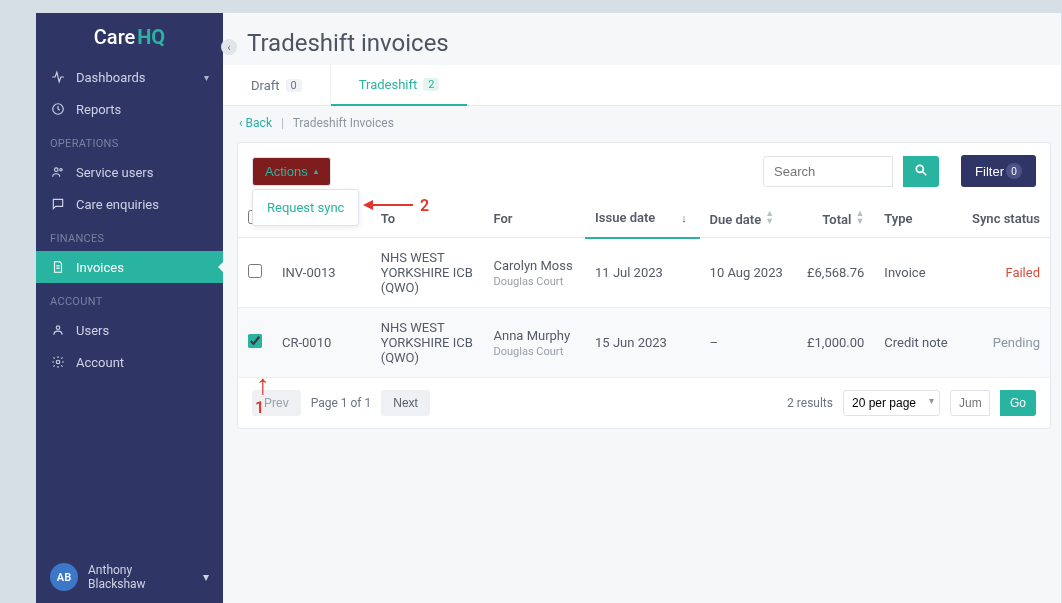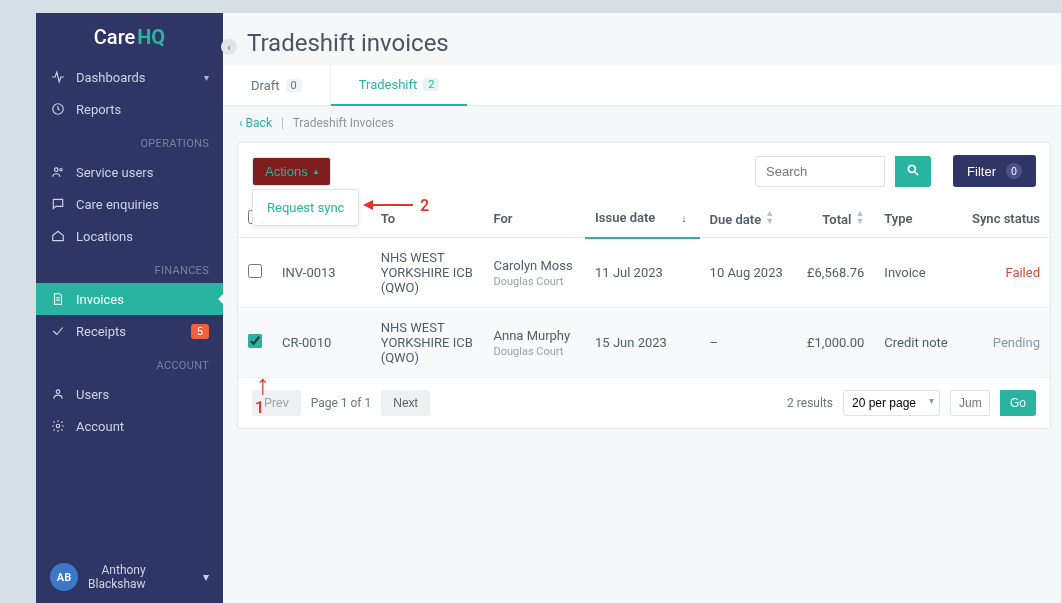--- a/index.html
+++ b/index.html
@@ -1,21 +1,21 @@
 <!DOCTYPE html>
 <html><head>
 <meta charset="utf-8">
 <style>
   * { box-sizing: border-box; margin: 0; padding: 0; }
   body { font-family: -apple-system, BlinkMacSystemFont, "Segoe UI", Roboto, Arial, sans-serif; background: #d6dfe5; color: #555; font-size: 13px; width: 1062px; height: 603px; overflow: hidden; position: relative; }
 
   .viewport { position: absolute; left: 36px; top: 13px; width: 1025px; height: 590px; display: flex; background: #fff; }
 
   
-  .sidebar { width: 187px; background: #2f3565; color: #b9bdd1; display: flex; flex-direction: column; text-align: right; }
+  .sidebar { width: 187px; background: #2f3565; color: #b9bdd1; display: flex; flex-direction: column; }
   .logo-row { height: 48px; display: flex; align-items: center; justify-content: center; font-size: 20px; color:#fff; font-weight:500; }
   .logo-row .hq { color: #28b4a0; font-weight:700; margin-left:2px; }
   .nav { flex: 1; overflow: hidden; }
   .nav-section-label { font-size: 11px; color: #7c80a0; padding: 12px 14px 6px 14px; letter-spacing: .3px; }
   .nav-item { display:flex; align-items:center; gap:10px; padding: 8px 14px; font-size:13px; color:#cfd2e3; cursor:pointer; position:relative; }
   .nav-item.active { background:#28b4a0; color:#fff; }
   .nav-item.active::after { content:""; position:absolute; right:-1px; top:50%; transform:translateY(-50%); border:6px solid transparent; border-right-color:#f5f7f9; }
   .nav-item .chev { margin-left:auto; font-size:10px; opacity:.8; }
   .nav-item .badge { margin-left:auto; background:#f0623f; color:#fff; border-radius:3px; font-size:11px; padding:1px 6px; }
   .nav-icon { width:16px; height:16px; display:inline-flex; align-items:center; justify-content:center; }
@@ -40,21 +40,21 @@
   .crumbs .sep { margin:0 6px; color:#b3b8bf; }
 
   .panel { background:#fff; margin:12px 10px 0 14px; border:1px solid #e6e9ee; border-radius:3px; padding:0; position:relative; }
   .toolbar { display:flex; align-items:center; padding:12px 14px; gap:10px; }
   .actions-btn { border:1px solid #dfe3e9; border-radius:3px; padding:6px 12px; color:#28b4a0; font-size:13px; background:#7f1d1d; cursor:pointer; display:flex; align-items:center; gap:6px; }
   .actions-menu { position:absolute; left:14px; top:46px; background:#fff; border:1px solid #dfe3e9; border-radius:3px; box-shadow:0 2px 6px rgba(0,0,0,.08); padding:4px 0; z-index:5; }
   .actions-menu .mi { padding:6px 14px; font-size:13px; color:#28b4a0; cursor:pointer; white-space:nowrap; }
   .spacer { flex:1; }
   .search-input { border:1px solid #dfe3e9; border-radius:3px 0 0 3px; padding:7px 10px; font-size:13px; width:130px; }
   .search-btn { background:#28b4a0; border:none; width:36px; height:31px; border-radius:0 3px 3px 0; color:#fff; display:flex; align-items:center; justify-content:center; cursor:pointer; }
-  .filter-btn { background:#2f3565; color:#fff; border:none; border-radius:3px; padding:8px 14px; margin-left:12px; font-size:13px; display:flex; align-items:center; gap:10px; cursor:pointer; }
+  .filter-btn { background:#2f3565; color:#fff; border:none; border-radius:3px; padding:8px 14px; margin-left:12px; font-size:13px; display:flex; align-items:center; gap:2px; cursor:pointer; }
   .filter-count { background:#4c5288; border-radius:50%; width:16px; height:16px; font-size:10px; display:inline-flex; align-items:center; justify-content:center; }
 
   table { width:100%; border-collapse:collapse; font-size:13px; }
   thead th { text-align:left; font-weight:600; color:#555c67; padding:10px 10px; border-bottom:1px solid #e6e9ee; white-space:nowrap; }
   thead th.sortable { cursor:pointer; }
   thead th .arrows { font-size:9px; color:#b9bfc8; margin-left:4px; line-height:8px; display:inline-block; }
   thead th.sorted { border-bottom:2px solid #28b4a0; }
   tbody td { padding:12px 10px; border-bottom:1px solid #eef0f3; vertical-align:middle; color:#555c67; }
   tbody tr.alt { background:#f7f9fa; }
   .sub { font-size:11px; color:#9aa1ab; display:block; margin-top:2px; }
@@ -122,48 +122,31 @@
         <span>Service users</span>
       </div>
       <div class="nav-item">
         <span class="nav-icon">
             <svg width="14" height="14" viewBox="0 0 24 24" fill="none" stroke="currentColor" stroke-width="2">
               <path d="M4 4h16v12H8l-4 4z"></path>
             </svg>
           </span>
         <span>Care enquiries</span>
       </div>
-      <div class="nav-item">
-        <span class="nav-icon">
-            <svg width="14" height="14" viewBox="0 0 24 24" fill="none" stroke="currentColor" stroke-width="2">
-              <path d="M3 11l9-7 9 7v9H3z"></path>
-            </svg>
-          </span>
-        <span>Locations</span>
-      </div>
 
       <div class="nav-section-label">FINANCES</div>
       <div class="nav-item active">
         <span class="nav-icon">
             <svg width="14" height="14" viewBox="0 0 24 24" fill="none" stroke="currentColor" stroke-width="2">
               <path d="M6 3h9l3 3v15H6z"></path>
               <line x1="9" y1="10" x2="15" y2="10"></line>
               <line x1="9" y1="14" x2="15" y2="14"></line>
             </svg>
           </span>
         <span>Invoices</span>
-      </div>
-      <div class="nav-item">
-        <span class="nav-icon">
-            <svg width="14" height="14" viewBox="0 0 24 24" fill="none" stroke="currentColor" stroke-width="2">
-              <polyline points="4 12 10 18 20 6"></polyline>
-            </svg>
-          </span>
-        <span>Receipts</span>
-        <span class="badge">5</span>
       </div>
 
       <div class="nav-section-label">ACCOUNT</div>
       <div class="nav-item">
         <span class="nav-icon">
             <svg width="14" height="14" viewBox="0 0 24 24" fill="none" stroke="currentColor" stroke-width="2">
               <circle cx="12" cy="8" r="3"></circle>
               <path d="M5 20c0-4 3-6 7-6s7 2 7 6"></path>
             </svg>
           </span>

